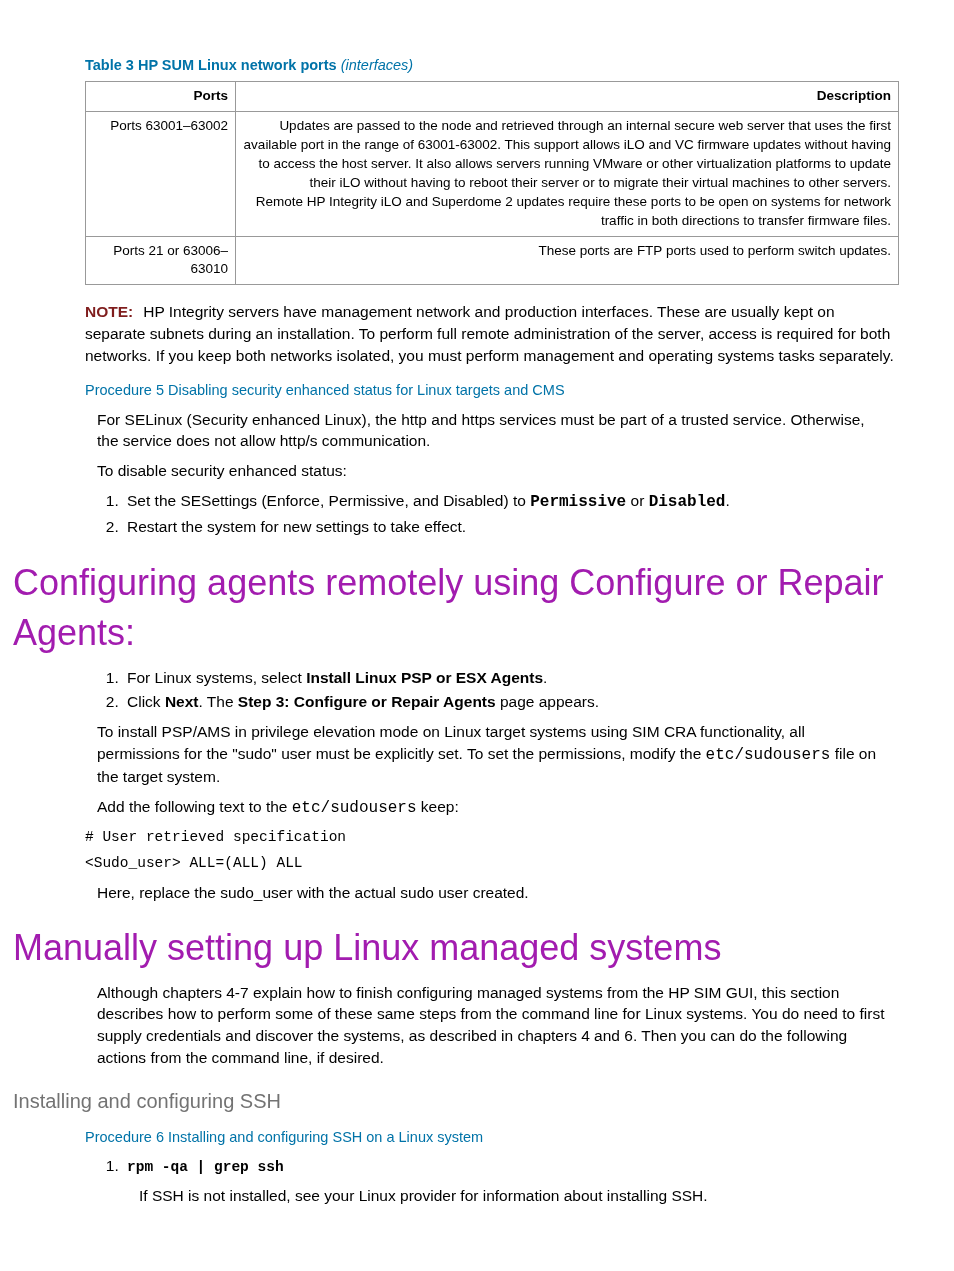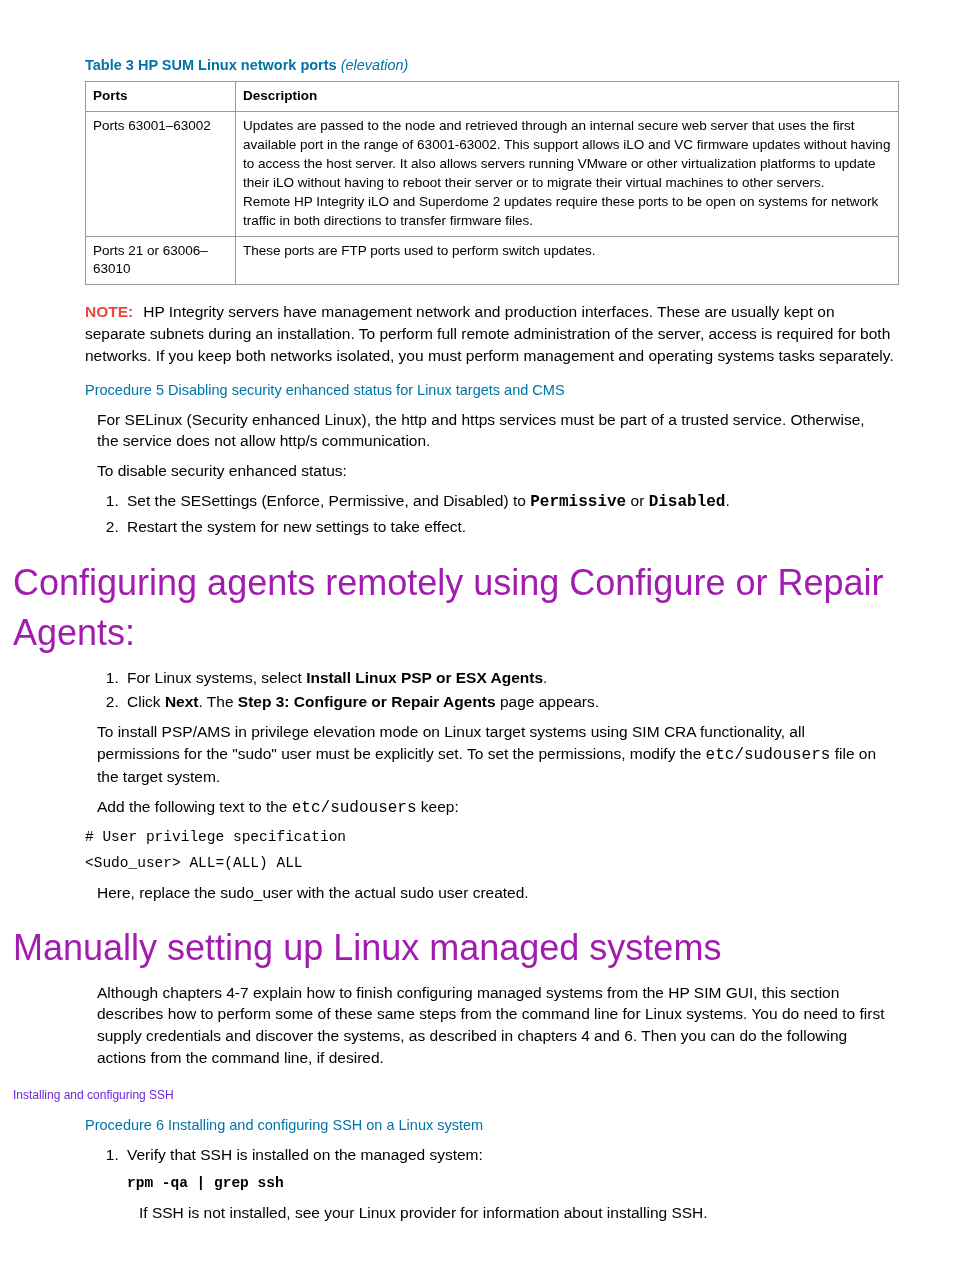--- a/index.html
+++ b/index.html
@@ -25,37 +25,37 @@
     }
     table.ports {
       border-collapse: collapse;
       width: 100%;
       margin-bottom: 16px;
       font-size: 13.5px;
     }
     table.ports th, table.ports td {
       border: 1px solid #999;
       padding: 5px 7px;
-      text-align: left;
+      text-align: right;
       vertical-align: top;
     }
     table.ports th {
       font-weight: bold;
       background: #fff;
     }
     table.ports td.col1 {
       width: 135px;
     }
     .note-block {
       margin: 14px 0;
       font-size: 15.5px;
     }
     .note-label {
       font-weight: bold;
-      color: #ef4444;
+      color: #7f1d1d;
       margin-right: 10px;
     }
     .proc-title {
       font-weight: normal;
       color: #0073a8;
       margin: 12px 0 6px 0;
       font-size: 14.5px;
     }
     .body-p {
       margin: 8px 12px;
@@ -71,40 +71,40 @@
       padding-left: 4px;
     }
     h2.sec {
       font-weight: normal;
       color: #a21caf;
       font-size: 36px;
       margin: 20px 0 8px -72px;
     }
     h3.sub {
       font-weight: normal;
-      color: #6d28d9;
-      font-size: 12px;
+      color: #737373;
+      font-size: 20px;
       margin: 18px 0 6px -72px;
     }
     .mono {
       font-family: "Courier New", Courier, monospace;
       font-size: 16px;
     }
     .mono-block {
       font-family: "Courier New", Courier, monospace;
       font-size: 14.5px;
       margin: 6px 0;
     }
     .bold { font-weight: bold; }
   </style>
 </head>
 <body>
 
 <div class="table-caption">
-  <span>Table 3 HP SUM Linux network ports </span><span class="continued">(elevation)</span>
+  <span>Table 3 HP SUM Linux network ports </span><span class="continued">(interfaces)</span>
 </div>
 
 <table class="ports">
   <thead>
     <tr>
       <th>Ports</th>
       <th>Description</th>
     </tr>
   </thead>
   <tbody>
@@ -142,28 +142,27 @@
   <li>
     <span>Click </span><span class="bold">Next</span><span>. The </span><span class="bold">Step 3: Configure or Repair Agents</span><span> page appears.</span>
   </li>
 </ol>
 <p class="body-p">
   <span>To install PSP/AMS in privilege elevation mode on Linux target systems using SIM CRA functionality, all permissions for the "sudo" user must be explicitly set. To set the permissions, modify the </span><span class="mono">etc/sudousers</span><span> file on the target system.</span>
 </p>
 <p class="body-p">
   <span>Add the following text to the </span><span class="mono">etc/sudousers</span><span> keep:</span>
 </p>
-<div class="mono-block"># User privilege specification</div>
+<div class="mono-block"># User retrieved specification</div>
 <div class="mono-block">&lt;Sudo_user&gt; ALL=(ALL) ALL</div>
 <p class="body-p">Here, replace the sudo_user with the actual sudo user created.</p>
 
 <h2 class="sec">Manually setting up Linux managed systems</h2>
 <p class="body-p">Although chapters 4-7 explain how to finish configuring managed systems from the HP SIM GUI, this section describes how to perform some of these same steps from the command line for Linux systems. You do need to first supply credentials and discover the systems, as described in chapters 4 and 6. Then you can do the following actions from the command line, if desired.</p>
 
 <h3 class="sub">Installing and configuring SSH</h3>
 <div class="proc-title">Procedure 6 Installing and configuring SSH on a Linux system</div>
 <ol class="num">
   <li>
-    <span>Verify that SSH is installed on the managed system:</span>
     <div class="mono-block bold" style="margin-top:8px">rpm -qa | grep ssh</div>
     <div class="body-p" style="margin-top:8px">If SSH is not installed, see your Linux provider for information about installing SSH.</div>
   </li>
 </ol>
 
 </body></html>

